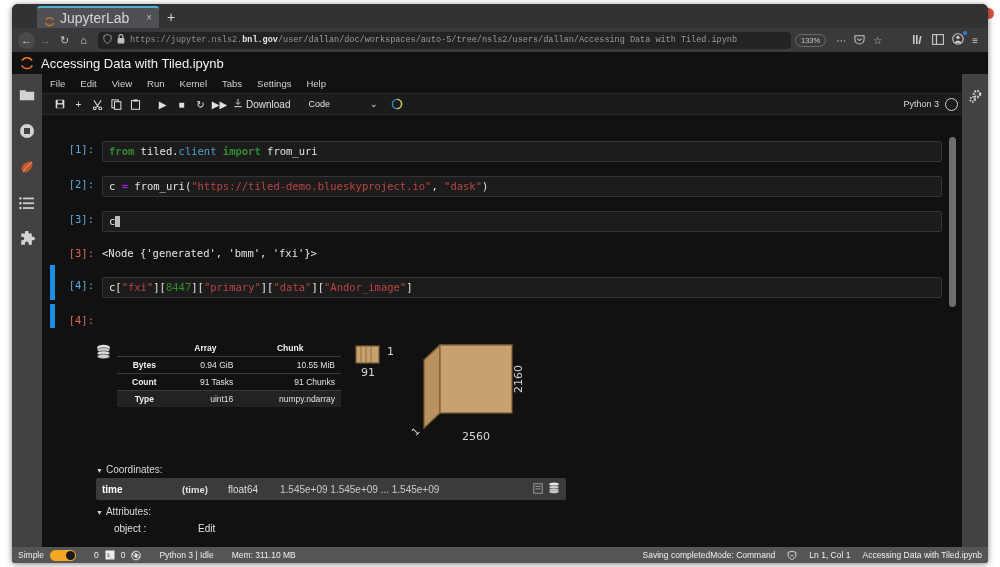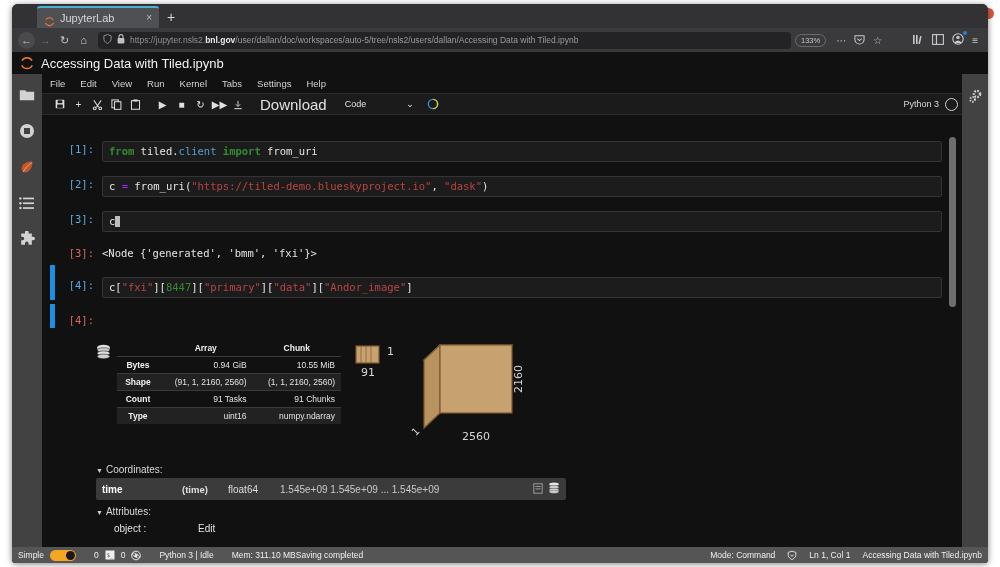--- a/index.html
+++ b/index.html
@@ -9,33 +9,33 @@
   
   .win{position:absolute;left:12px;top:4px;width:976px;height:559px;background:#232323;
        border-radius:6px 6px 4px 4px;overflow:hidden;box-shadow:0 1px 6px rgba(0,0,0,.5);}
 
   
   .tabstrip{position:relative;height:24px;background:#323234;}
   .tab{position:absolute;left:25px;top:2px;width:122px;height:22px;background:#4f5053;
        border-top:2px solid #4ab3d1;border-radius:3px 3px 0 0;display:flex;align-items:center;
        padding:0 4px;box-sizing:border-box;}
   .tab .favicon{width:11px;height:11px;margin:0 5px 0 3px;flex:0 0 auto;}
-  .tab .tlabel{color:#d6d6d8;font-size:11px;white-space:nowrap;overflow:hidden;flex:1;}
+  .tab .tlabel{color:#d6d6d8;font-size:14px;white-space:nowrap;overflow:hidden;flex:1;}
   .tab .tclose{color:#b8b8ba;font-size:10px;padding:0 3px;line-height:1;}
   .newtab{position:absolute;left:150px;top:4px;width:18px;height:18px;color:#d8d8da;
           font-size:14px;text-align:center;line-height:18px;}
 
   
   .navbar{height:24px;background:#3a3a3c;display:flex;align-items:center;padding:0 6px;box-sizing:border-box;}
   .navbtn{width:17px;height:17px;display:flex;align-items:center;justify-content:center;
           color:#c8c8ca;font-size:11px;margin-right:2px;}
   .navbtn.dim{color:#78787a;}
   .navbtn.circle{background:#4a4a4c;border-radius:50%;}
   .urlbox{flex:1;height:17px;background:#232325;border-radius:4px;display:flex;align-items:center;
-          margin:0 4px;padding:0 5px;box-sizing:border-box;overflow:hidden;}
+          margin:0 4px;padding:0 5px;box-sizing:border-box;overflow:hidden;font-family:Liberation Mono, monospace;}
   .urlbox .shield{color:#9b9b9d;font-size:9px;margin-right:5px;}
   .urlbox .lock{color:#c0c0c2;font-size:9px;margin-right:5px;}
   .urltext{color:#8f8f91;font-size:8.5px;white-space:nowrap;overflow:hidden;}
   .urltext b{color:#e8e8ea;font-weight:bold;}
   .urltext .u-path{color:#9a9a9c;}
   .zoombadge{border:1px solid #6b6b6d;border-radius:8px;color:#c6c6c8;font-size:7.5px;
              padding:1px 5px;margin-right:6px;}
   .navicon{color:#c9c9cb;font-size:10px;margin:0 4px;}
   .navicon.acct{position:relative;}
   .badge-dot{position:absolute;top:-2px;right:-3px;width:4px;height:4px;border-radius:50%;background:#2a7de1;}
@@ -44,21 +44,21 @@
   .jl{position:relative;height:511px;background:#111111;}
   .jl-title{height:22px;background:#111111;display:flex;align-items:center;padding-left:8px;}
   .jl-logo{width:14px;height:14px;margin-right:7px;flex:0 0 auto;}
   .jl-title span{color:#f2f2f2;font-size:13px;}
   .jl-menu{height:19px;background:#111111;display:flex;align-items:center;padding-left:38px;gap:15px;}
   .jl-menu .mi{color:#d3d3d3;font-size:9.5px;}
   .jl-toolbar{height:20px;background:#1b1b1b;border-top:1px solid #2a2a2a;border-bottom:1px solid #2a2a2a;
               display:flex;align-items:center;padding-left:38px;}
   .tb{color:#e0e0e0;font-size:10px;width:19px;text-align:center;display:flex;align-items:center;justify-content:center;height:20px;}
   .tb-sep{width:8px;}
-  .tb-dl{display:flex;align-items:center;color:#e0e0e0;font-size:15px;gap:17px;margin-left:4px;}
+  .tb-dl{display:flex;align-items:center;color:#e0e0e0;font-size:10px;gap:3px;margin-left:4px;}
   .tb-sel{display:flex;align-items:center;color:#e0e0e0;font-size:9px;margin-left:18px;gap:40px;}
   .tb-right{margin-left:auto;display:flex;align-items:center;gap:6px;padding-right:30px;color:#d8d8d8;font-size:9px;}
   .kstatus{width:11px;height:11px;border:1.3px solid #d0d0d0;border-radius:50%;}
 
   
   .sidebar-l{position:absolute;left:0;top:22px;width:30px;bottom:0;background:#424242;
              display:flex;flex-direction:column;align-items:center;padding-top:12px;gap:18px;}
   .sb-ic{width:18px;height:18px;display:flex;align-items:center;justify-content:center;color:#d2d2d2;}
   .sidebar-r{position:absolute;right:0;top:22px;width:26px;bottom:0;background:#424242;
              display:flex;flex-direction:column;align-items:center;padding-top:14px;}
@@ -112,21 +112,21 @@
   .attr-row{display:flex;padding:3px 0 3px 18px;font-size:10px;color:#e2e2e2;}
   .attr-row .akey{width:84px;}
 
   
   .statusbar{position:absolute;left:0;right:0;bottom:0;height:16px;background:#555555;
              display:flex;align-items:center;font-size:8.5px;color:#f0f0f0;padding:0 6px;box-sizing:border-box;}
   .sb-group{display:flex;align-items:center;gap:6px;}
   .toggle{width:26px;height:11px;background:#f5a623;border-radius:6px;position:relative;}
   .toggle .knob{position:absolute;right:1px;top:1px;width:9px;height:9px;border-radius:50%;background:#1a1a1a;}
   .mini-ic{width:10px;height:10px;display:inline-flex;align-items:center;justify-content:center;}
-  .sb-mid{flex:1;text-align:left;}
+  .sb-mid{flex:1;text-align:right;}
   .sb-right{display:flex;align-items:center;gap:12px;}
   .corner{position:absolute;right:6px;top:8px;width:11px;height:11px;border-radius:50%;background:#e0573e;}
 </style>
 </head>
 <body>
 
 <div class="page">
   <div class="corner"></div>
 
   <div class="win">
@@ -378,25 +378,20 @@
                   <th></th>
                   <th class="rh">Array</th>
                   <th class="rh">Chunk</th>
                 </tr>
               </thead>
               <tbody>
                 <tr>
                   <td class="lab">Bytes</td>
                   <td>0.94 GiB</td>
                   <td>10.55 MiB</td>
-                </tr>
-                <tr class="alt">
-                  <td class="lab">Shape</td>
-                  <td>(91, 1, 2160, 2560)</td>
-                  <td>(1, 1, 2160, 2560)</td>
                 </tr>
                 <tr>
                   <td class="lab">Count</td>
                   <td>91 Tasks</td>
                   <td>91 Chunks</td>
                 </tr>
                 <tr class="alt">
                   <td class="lab">Type</td>
                   <td>uint16</td>
                   <td>numpy.ndarray</td>

